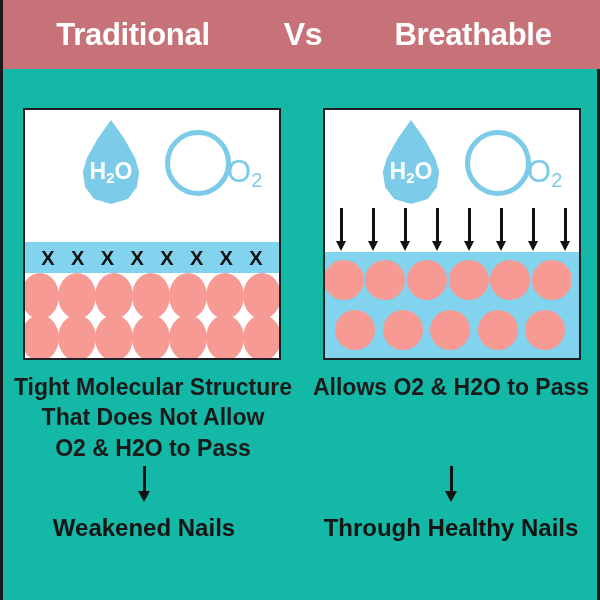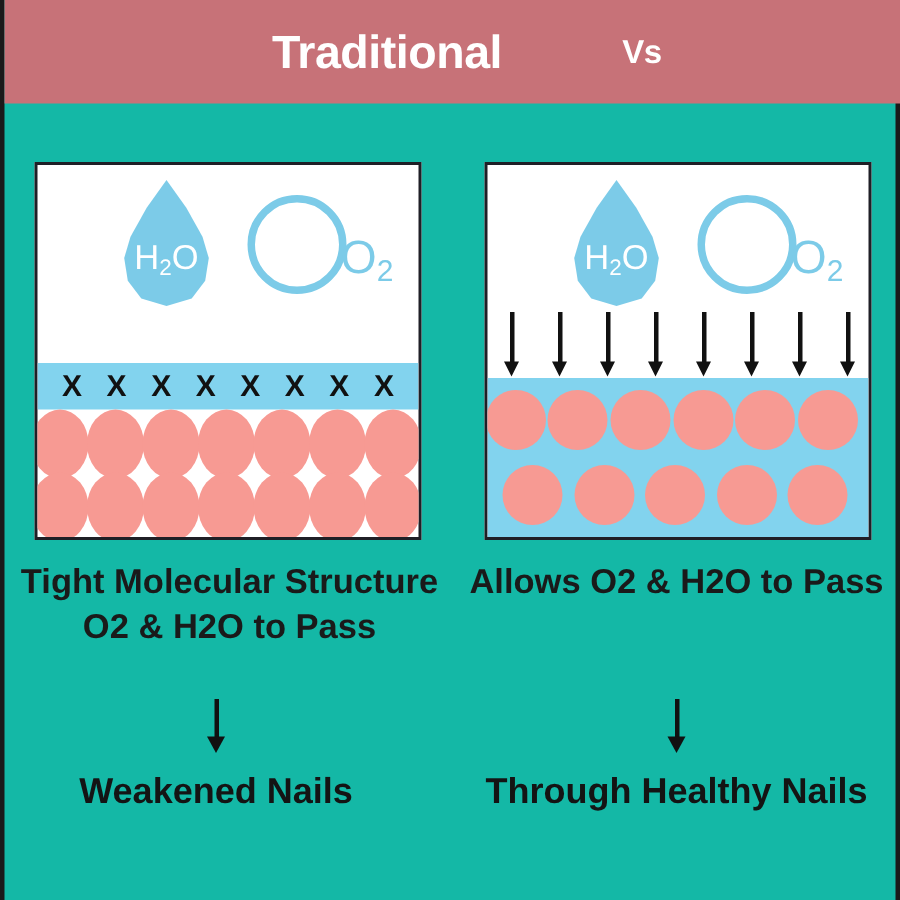--- a/index.html
+++ b/index.html
@@ -37,21 +37,21 @@
     box-sizing: border-box;
   }
   .header-title {
     color: #ffffff;
     font-weight: bold;
     font-size: 31px;
     letter-spacing: -0.3px;
     white-space: nowrap;
   }
   .header-title.left  { width: 250px; text-align: center; }
-  .header-title.vs    { width: 90px;  text-align: center; font-size: 22px; }
+  .header-title.vs    { width: 90px;  text-align: center; font-size: 32px; }
   .header-title.right { width: 250px; text-align: center; }
 
   
   .panel {
     position: absolute;
     top: 108px;
     width: 258px;
     height: 252px;
     background: #ffffff;
     border: 2px solid #1f1f26;
@@ -90,21 +90,21 @@
                        22% 94%, 7% 80%, 3% 62%, 10% 45%, 28% 22%);
   }
   .droplet-label {
     position: absolute;
     left: 0;
     top: 40px;
     width: 72px;
     text-align: center;
     color: #ffffff;
     font-size: 23px;
-    font-weight: normal;
+    font-weight: bold;
     line-height: 1;
     z-index: 2;
   }
   .droplet-label .sub {
     font-size: 15px;
     vertical-align: -4px;
   }
   .bubble-wrap {
     position: absolute;
     left: 140px;
@@ -318,20 +318,21 @@
   .result-label.right { left: 298px; }
 </style>
 </head>
 <body>
 
 <div id="infographic">
 
   <div class="header-banner">
     <div class="header-title left">Traditional</div>
     <div class="header-title vs">Vs</div>
+    <div class="header-title right">Breathable</div>
   </div>
 
   <div class="panel left">
 
     <div class="molecules">
       <div class="droplet-wrap">
         <div class="droplet"></div>
         <div class="droplet-label"><span>H</span><span class="sub">2</span><span>O</span></div>
       </div>
       <div class="bubble-wrap">
@@ -439,20 +440,21 @@
           <div class="loose-circle"></div>
           <div class="loose-circle"></div>
           <div class="loose-circle"></div>
           <div class="loose-circle"></div>
         </div>
     </div>
   </div>
 
   <div class="caption left" id="caption-left">
       <span class="line">Tight Molecular Structure</span>
+      <span class="line">That Does Not Allow</span>
       <span class="line">O2 &amp; H2O to Pass</span>
     </div>
   <div class="caption right" id="caption-right">
       <span class="line">Allows O2 &amp; H2O to Pass</span>
     </div>
 
   <div class="result-arrow left">
     <div class="shaft"></div>
     <div class="head"></div>
   </div>

